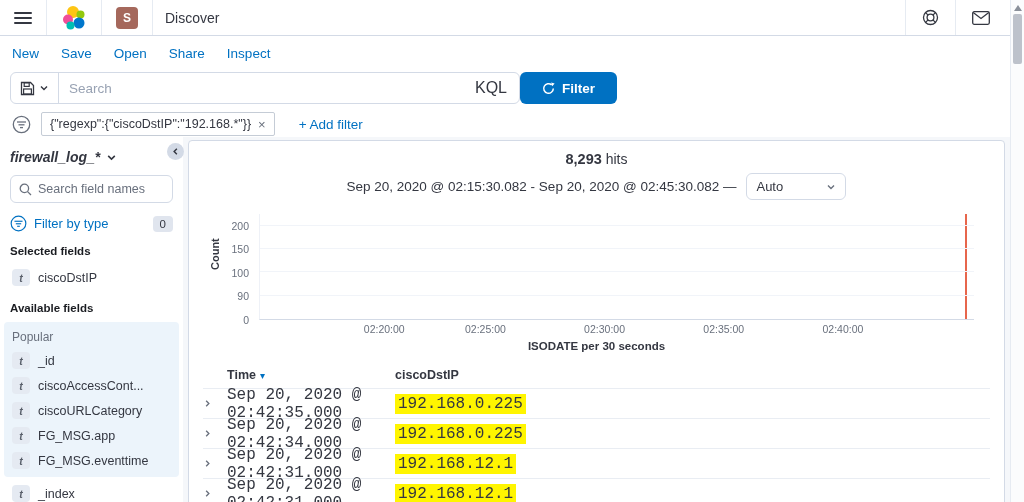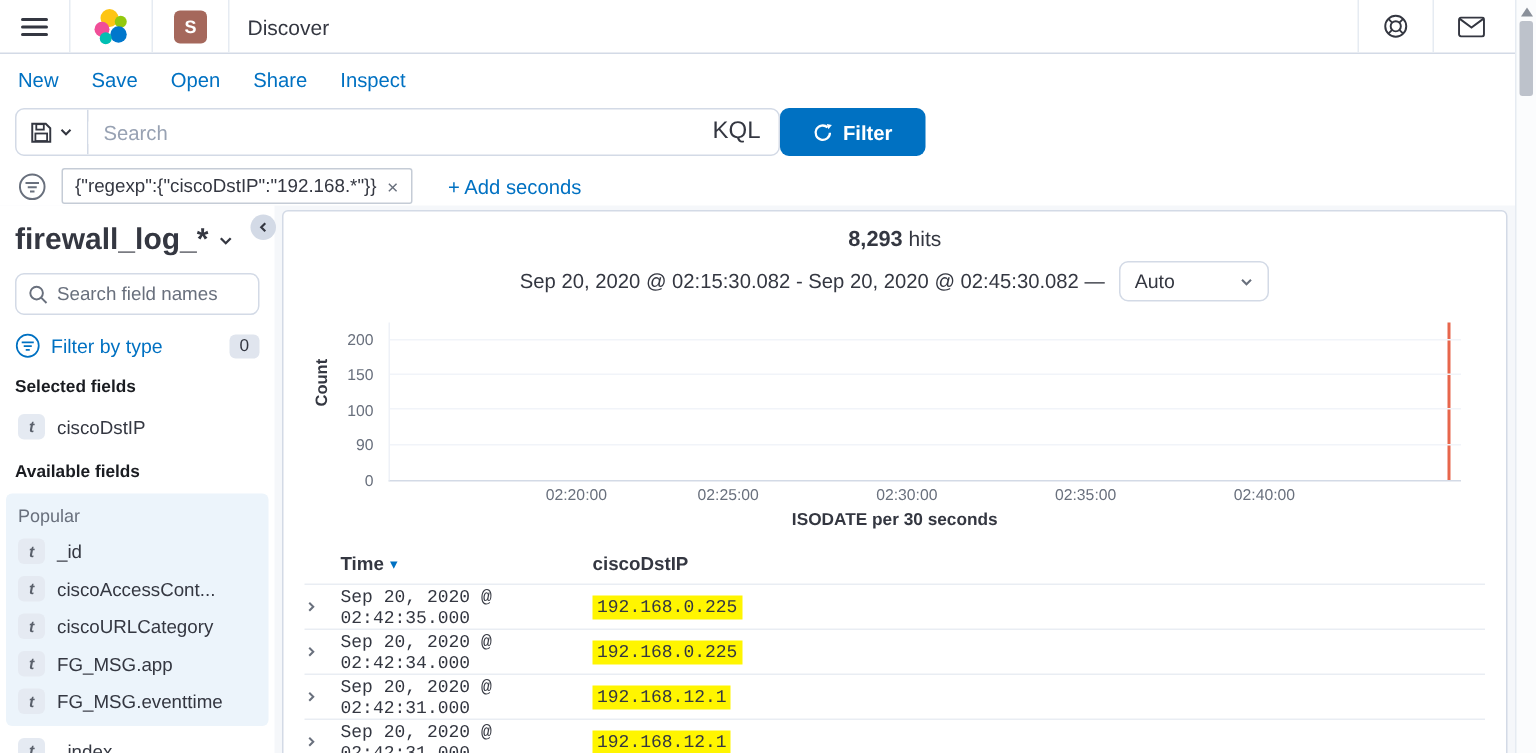--- a/index.html
+++ b/index.html
@@ -47,21 +47,21 @@
     border-radius:2px; height:24px; padding:0 8px; font-size:12.5px; background:#fff; cursor:pointer; }
   .pill-x { color:#69707D; font-size:13px; cursor:pointer; }
   .add-filter { color:#0071C2; font-size:13.5px; margin-left:14px; cursor:pointer; }
 
   
   .content { position:absolute; left:0; right:0; top:137px; bottom:0; background:#F5F7FA; }
   .sidebar { position:absolute; left:0; top:0; bottom:0; width:183px; background:#fff; padding:8px 10px 0 10px; }
   .collapse-btn { position:absolute; left:167px; top:6px; width:17px; height:17px; border-radius:50%;
     background:#D3DAE6; color:#343741; display:flex; align-items:center; justify-content:center; cursor:pointer; z-index:3; }
   .ip-row { display:flex; align-items:center; gap:6px; margin:4px 0 10px 0; cursor:pointer; }
-  .ip-name { font-weight:bold; font-size:20px; }
+  .ip-name { font-weight:bold; font-size:14px;font-style:italic; }
   .field-search { display:flex; align-items:center; gap:6px; height:28px; border:1px solid #D3DAE6;
     border-radius:6px; padding:0 8px; margin-bottom:12px; background:#fff; }
   .field-search input { border:none; outline:none; flex:1; width:100%; font-size:12.5px; font-family:inherit; }
   .field-search input::placeholder { color:#69707D; }
   .ftype-row { display:flex; align-items:center; gap:7px; margin-bottom:13px; cursor:pointer; }
   .ftype-label { color:#0071C2; font-size:13px; flex:1; }
   .ftype-badge { background:#E0E5EE; border-radius:4px; font-size:11.5px; padding:2px 7px; color:#343741; }
   .fields-heading { font-weight:bold; font-size:11.5px; margin:6px 0 8px 0; color:#1A1C21; }
   .field-item { display:flex; align-items:center; gap:8px; padding:4px 2px; font-size:12.5px; cursor:pointer; }
   .fbadge { width:18px; height:17px; border-radius:4px; background:#E5EAF2; color:#5A606B;
@@ -94,21 +94,21 @@
   .xticks { position:relative; height:15px; margin:3px 16px 0 56px; }
   .xtick { position:absolute; transform:translateX(-50%); font-size:10.5px; color:#69707D; }
   .axis-title { text-align:center; font-size:11.5px; font-weight:bold; margin-top:2px; }
 
   
   .doc-table { margin-top:10px; }
   .dt-header { display:flex; align-items:center; height:26px; font-size:12.5px; font-weight:bold; }
   .dt-expand-col { width:24px; flex:none; }
   .dt-time-col { width:168px; flex:none; display:flex; align-items:center; gap:4px; }
   .sort-arrow { color:#0071C2; font-size:10px; }
-  .dt-row { display:flex; align-items:center; height:30px; border-top:1px solid #E9EDF3; font-size:12px; }
+  .dt-row { display:flex; align-items:center; height:30px; border-top:1px solid #E9EDF3; font-size:16px; }
   .row-chevron { width:24px; flex:none; color:#69707D; display:flex; align-items:center; cursor:pointer; }
   .cell-time { width:168px; flex:none; }
   .cell-ip span { background:#FFF500; padding:1px 3px; }
 
   
   .scrollbar { position:absolute; right:0; top:0; width:14px; height:502px; background:#FBFCFD;
     border-left:1px solid #E6EBF2; z-index:9; }
   .sb-arrow { width:0; height:0; border-left:4px solid transparent; border-right:4px solid transparent;
     border-bottom:6px solid #8A909A; margin:5px auto 0 auto; }
   .sb-thumb { position:absolute; left:2px; right:2px; top:14px; height:50px; background:#BDC2CB; border-radius:2px; }
@@ -197,21 +197,21 @@
   <svg width="19" height="19" viewBox="0 0 19 19">
     <circle cx="9.5" cy="9.5" r="8.2" fill="none" stroke="#69707D" stroke-width="1.3"></circle>
     <line x1="5" y1="7" x2="14" y2="7" stroke="#69707D" stroke-width="1.3"></line>
     <line x1="6.5" y1="9.8" x2="12.5" y2="9.8" stroke="#69707D" stroke-width="1.3"></line>
     <line x1="8" y1="12.6" x2="11" y2="12.6" stroke="#69707D" stroke-width="1.3"></line>
   </svg>
   <div class="filter-pill">
     <span>{"regexp":{"ciscoDstIP":"192.168.*"}}</span>
     <span class="pill-x">×</span>
   </div>
-  <div class="add-filter">+ Add seconds</div>
+  <div class="add-filter">+ Add filter</div>
 </div>
 
 <div class="content">
 
   <div class="sidebar">
     <div class="ip-row">
       <span class="ip-name">firewall_log_*</span>
       <svg width="11" height="11" viewBox="0 0 10 10">
         <polyline points="2,3.5 5,6.5 8,3.5" fill="none" stroke="#343741" stroke-width="1.4"></polyline>
       </svg>

